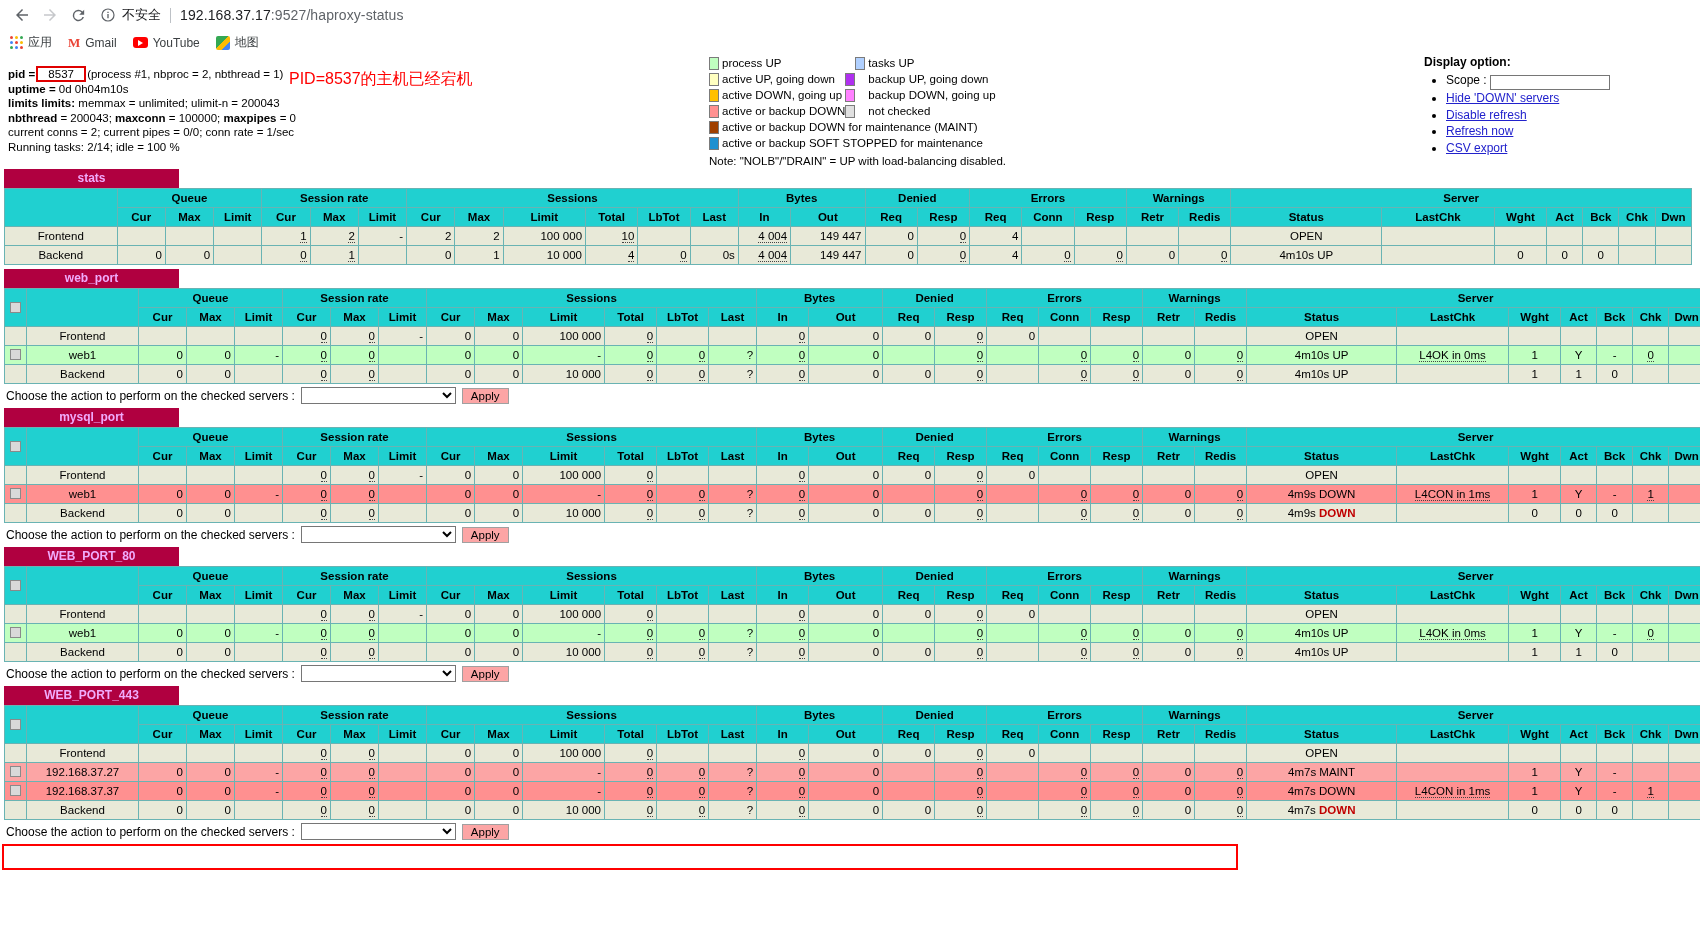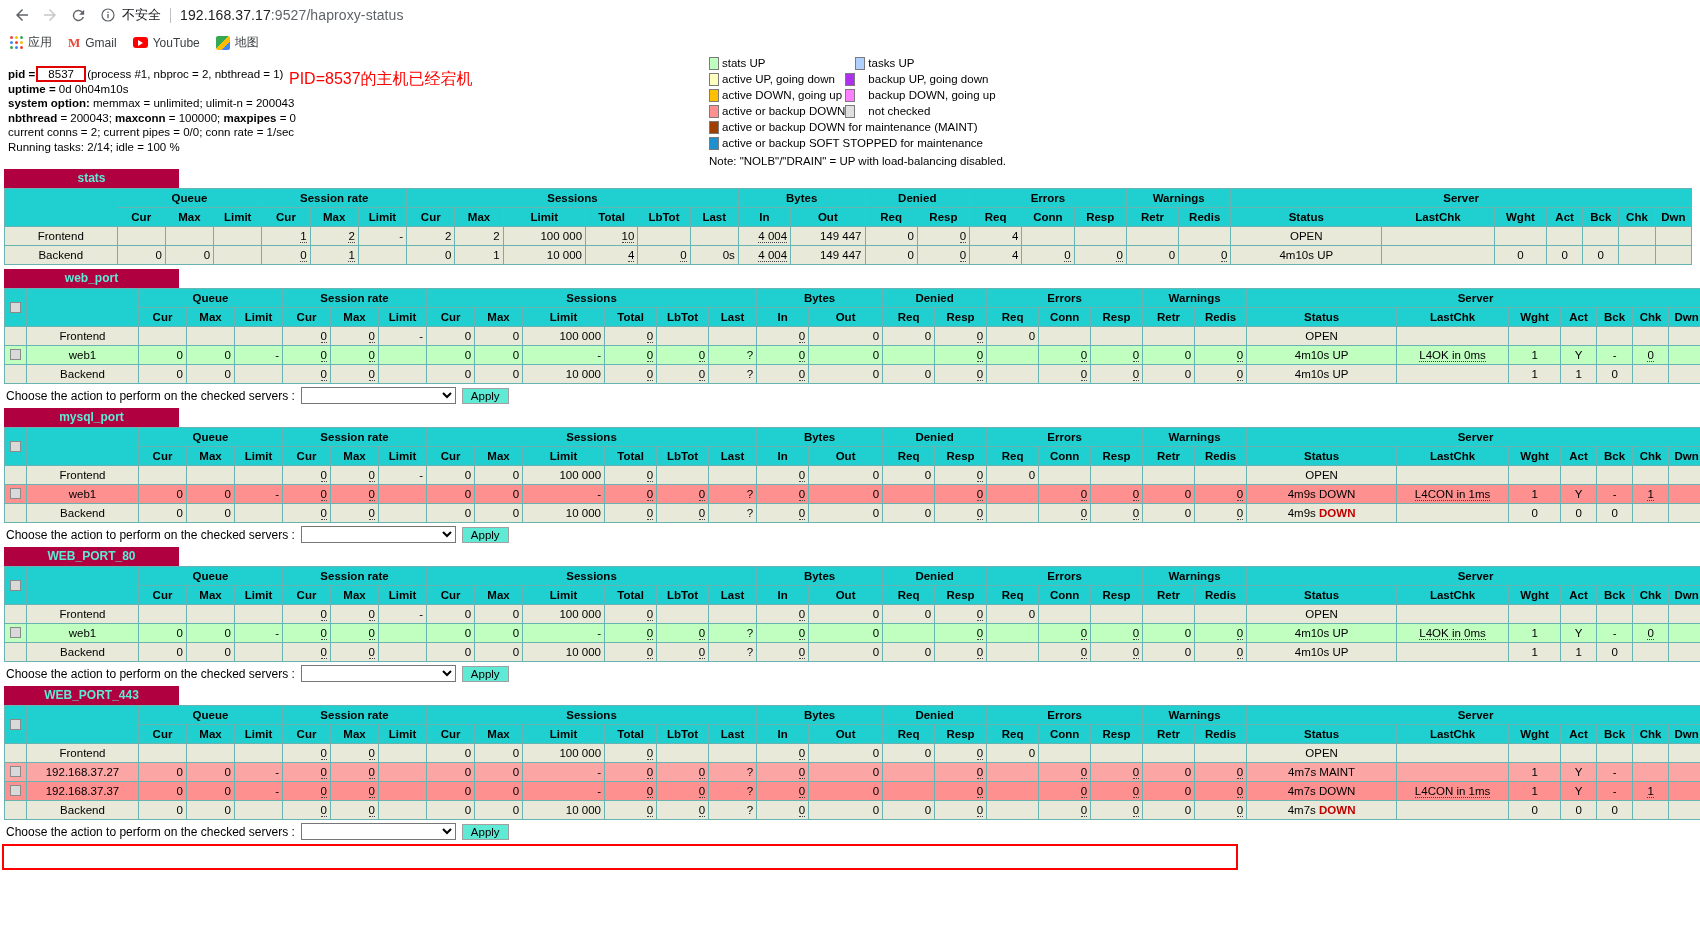--- a/index.html
+++ b/index.html
@@ -64,21 +64,21 @@
 
   .dispopt { position:absolute; left:1420px; top:0px; font-size:12px; }
   .dispopt .t { font-weight:bold; margin-bottom:3px; }
   .dispopt ul { margin:0; padding-left:22px; list-style:disc; line-height:16.5px; }
   .dispopt a { color:#2222cc; }
   .scope-input { width:120px; height:15px; border:1px solid #767676; background:#fff; vertical-align:-3px; }
 
   
   .px { margin-top:4px; }
   .pxname {
-    display:inline-block; background:#b00040; color:#5eead4;
+    display:inline-block; background:#b00040; color:#f0abfc;
     font-weight:bold; font-size:12px;
     width:175px; text-align:center; padding:2px 0 3px 0;
   }
   table.stat { border-collapse:collapse; width:1688px; table-layout:fixed; font-size:11.5px; }
   table.stat td, table.stat th { border:1px solid #69b3b3; padding:0 3px; height:19px; }
   table.stat thead th { background:#20d0d0; color:#000; font-weight:bold; text-align:center; }
   .rowname { text-align:center; }
   .num { text-align:right; }
   .ctr { text-align:center; }
   .dotted { border-bottom:1px dotted #444; }
@@ -86,21 +86,21 @@
   tr.up td { background:#c0ffc0; }
   tr.down td { background:#ff9090; }
   tr.maint td { background:#fca5a5; }
   .hdr-chk { width:22px; background:#20d0d0 !important; }
   .chkbox { width:11px; height:11px; border:1px solid #8a8a8a; background:#d9d9d9; display:inline-block; vertical-align:-1px;}
   td.cell-chk { text-align:center; background:inherit; }
   .statusdown { color:#c00000; font-weight:bold; }
   a.lnk { color:#2222cc; }
   .actionbar { margin:3px 0 2px 2px; font-size:12px; display:flex; align-items:center; gap:6px; }
   .actionbar select { width:155px; height:17px; font-size:11px; border:1px solid #767676; background:#fff; }
-  .actionbar button { font-size:11.5px; padding:1px 8px; border:1px solid #a0a0a0; background:#5eead4; }
+  .actionbar button { font-size:11.5px; padding:1px 8px; border:1px solid #a0a0a0; background:#fca5a5; }
   .annot-box { position:absolute; border:2px solid #ff0000; pointer-events:none; }
 </style>
 </head>
 <body>
 
 <div class="chrome">
   <div class="navbar">
     <div class="navbtn">
       <svg width="18" height="18" viewBox="0 0 24 24">
           <path fill="currentColor" d="M20 11H7.8l5.6-5.6L12 4l-8 8 8 8 1.4-1.4L7.8 13H20z"></path>
@@ -161,34 +161,34 @@
 <div class="page">
 
 
   <div class="infowrap">
 
     <div class="procinfo">
       <div>
         <b>pid = </b><span class="pidbox">8537</span><span> (process #1, nbproc = 2, nbthread = 1)</span>
       </div>
       <div><b>uptime = </b><span>0d 0h04m10s</span></div>
-      <div><b>system option:</b><span> memmax = unlimited; ulimit-n = 200043</span></div>
+      <div><b>limits limits:</b><span> memmax = unlimited; ulimit-n = 200043</span></div>
       <div><b>nbthread</b><span> = 200043; </span><b>maxconn</b><span> = 100000; </span><b>maxpipes</b><span> = 0</span></div>
       <div>current conns = 2; current pipes = 0/0; conn rate = 1/sec</div>
       <div>Running tasks: 2/14; idle = 100 %</div>
     </div>
 
     <div class="annot">PID=8537的主机已经宕机</div>
 
     <div class="legend">
       <table>
           <tbody>
         <tr>
           <td class="sw" style="background:#c0ffc0"></td>
-          <td>stats UP</td>
+          <td>process UP</td>
           <td class="sw" style="background:#b0d0ff;margin-left:10px"></td>
           <td>tasks UP</td>
         </tr>
         <tr>
           <td class="sw" style="background:#ffffc0"></td>
           <td>active UP, going down</td>
           <td class="sw" style="background:#b030f0"></td>
           <td>backup UP, going down</td>
         </tr>
         <tr>
@@ -209,20 +209,33 @@
         </tr>
         <tr>
           <td class="sw" style="background:#1e90d0"></td>
           <td colspan="3">active or backup SOFT STOPPED for maintenance</td>
         </tr>
       </tbody>
         </table>
       <div class="lgnote">Note: "NOLB"/"DRAIN" = UP with load-balancing disabled.</div>
     </div>
 
+    <div class="dispopt">
+      <div class="t">Display option:</div>
+      <ul>
+        <li>
+          <span>Scope :</span>
+          <input class="scope-input" type="text" value="" style="">
+        </li>
+        <li><a class="lnk" href="#">Hide 'DOWN' servers</a></li>
+        <li><a class="lnk" href="#">Disable refresh</a></li>
+        <li><a class="lnk" href="#">Refresh now</a></li>
+        <li><a class="lnk" href="#">CSV export</a></li>
+      </ul>
+    </div>
   </div>
 
   <div id="proxies">
       <div class="px"><div class="pxname">stats</div><table class="stat">
           <colgroup>
             <col style="width: 112px;">
             <col style="width: 48px;">
             <col style="width: 48px;">
             <col style="width: 48px;">
             <col style="width: 48px;">

